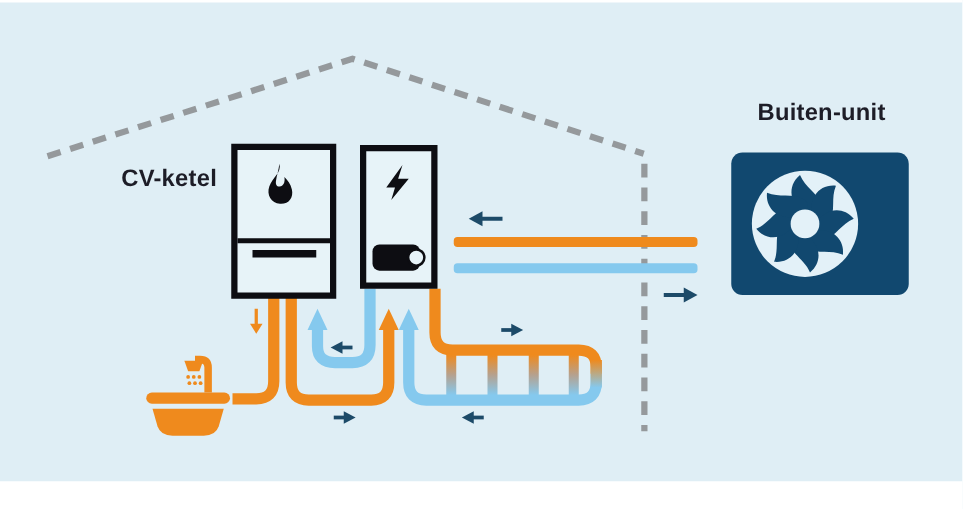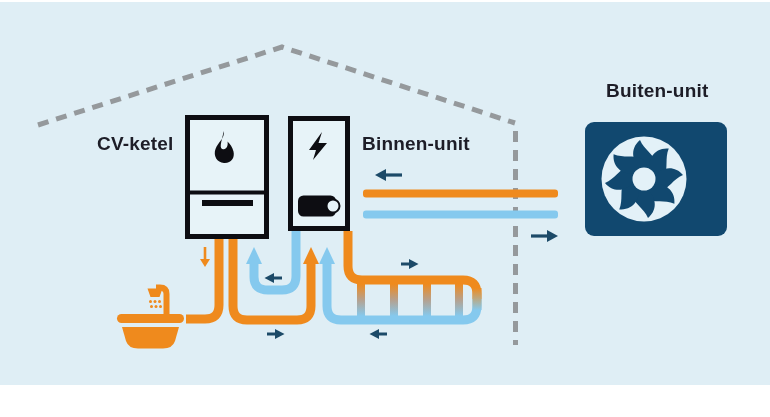--- a/index.html
+++ b/index.html
@@ -152,15 +152,14 @@
         <polygon points="409,259 409,269 418.5,264" stroke="none"></polygon>
       </g>
       <g>
         <line x1="387" y1="334" x2="378" y2="334" stroke-width="3"></line>
         <polygon points="379,329 379,339 369.5,334" stroke="none"></polygon>
       </g>
     </g>
   </svg>
 
   <div class="lbl lbl-cv">CV-ketel</div>
-  <div class="lbl lbl-binnen">Binnen-unit</div>
   <div class="lbl lbl-buiten">Buiten-unit</div>
 </div>
 
 </body></html>

